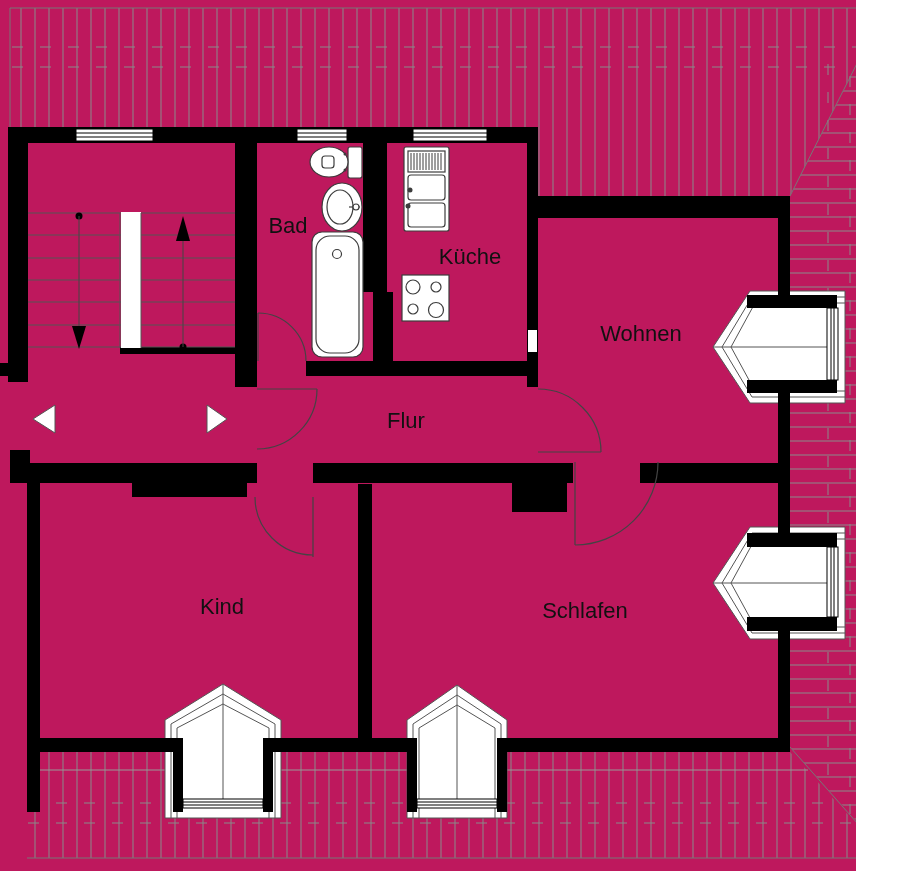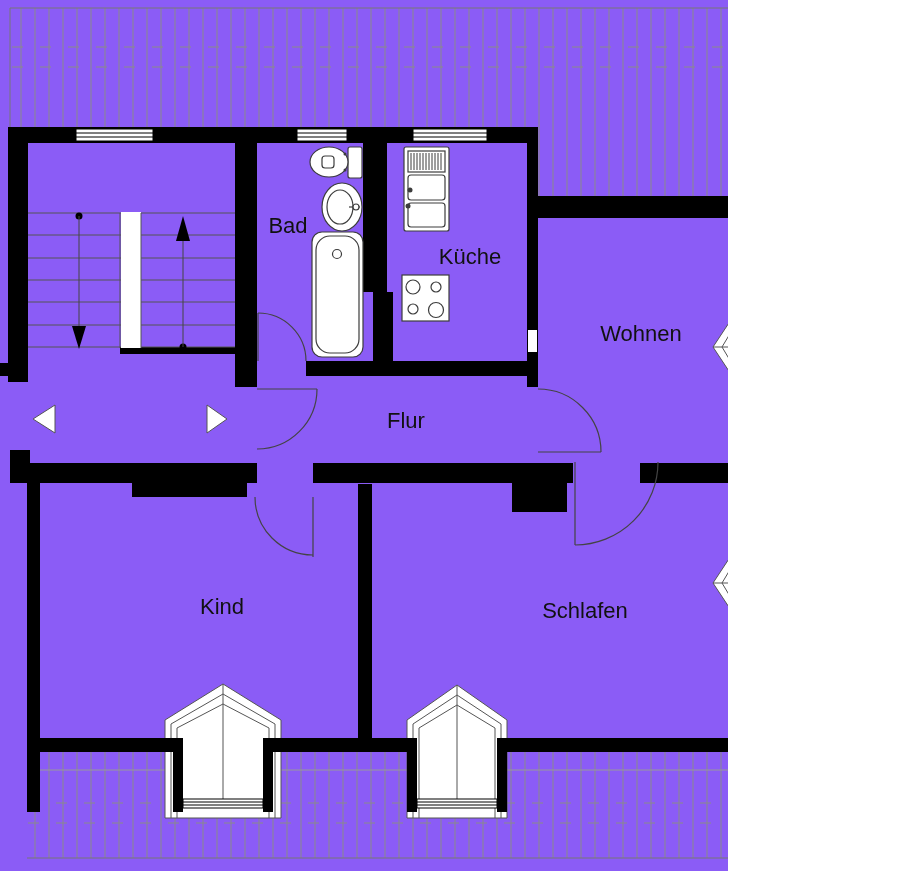--- a/index.html
+++ b/index.html
@@ -1,16 +1,16 @@
 <!DOCTYPE html>
 <html><head>
 <meta charset="utf-8">
 <style>
   html,body{margin:0;padding:0;background:#fff;}
-  .plan-wrap{position:relative;width:728px;height:871px;background:#8b5cf6;overflow:hidden;
+  .plan-wrap{position:relative;width:856px;height:871px;background:#be185d;overflow:hidden;
              font-family:"Liberation Sans", sans-serif;}
   svg{display:block;}
   text.room-label{font-family:"Liberation Sans", sans-serif;font-size:22px;fill:#111;}
 </style>
 </head>
 <body>
 
 <div class="plan-wrap">
 <svg width="900" height="871" viewBox="0 0 900 871">
 

